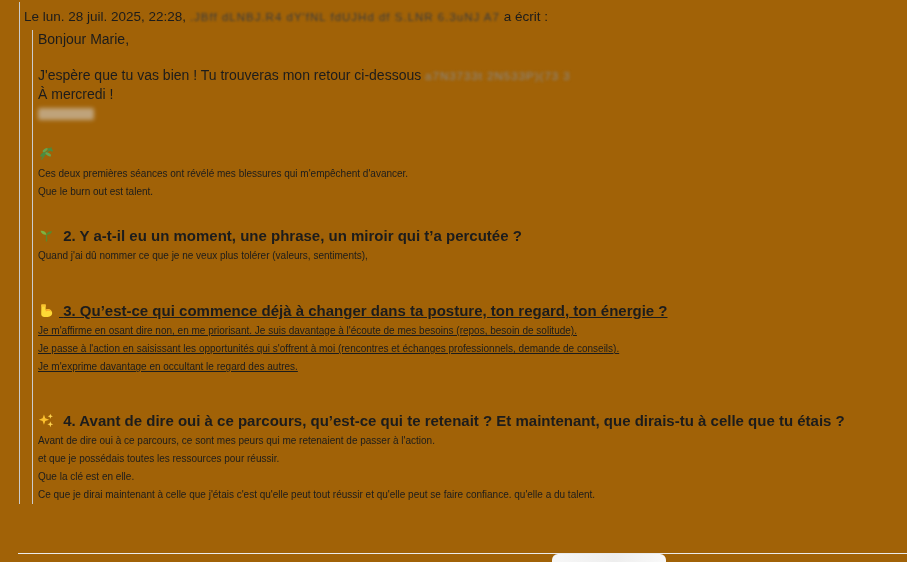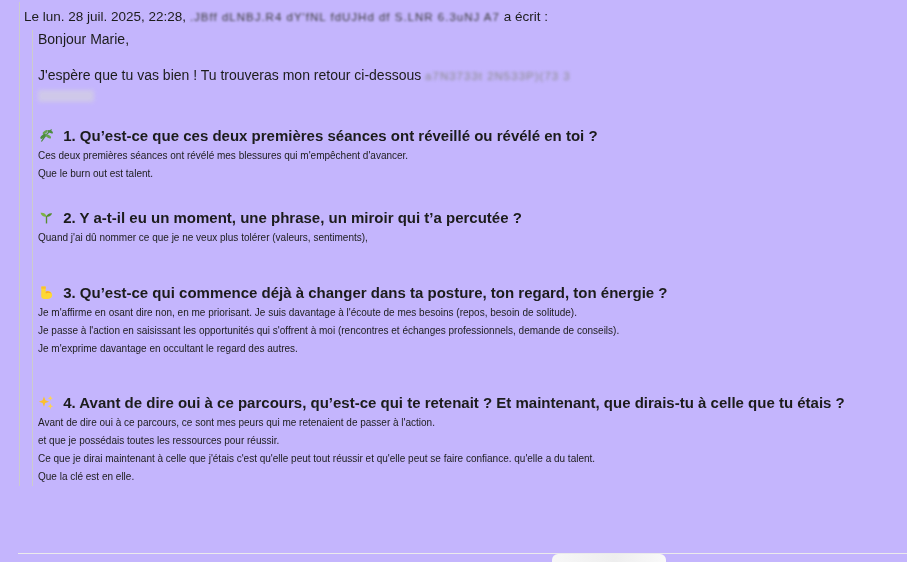--- a/index.html
+++ b/index.html
@@ -1,19 +1,19 @@
 <!DOCTYPE html>
 <html lang="fr"><head>
 <meta charset="utf-8">
 <style>
   html,body{margin:0;padding:0;background:#ffffff;}
   .page{
     position:relative;
     width:907px;height:562px;
-    background:#c4b5fd;
+    background:#a16207;
     overflow:hidden;
     font-family:"Liberation Sans", sans-serif;
     color:#1c1c1c;
   }
   .outer-quote{
     margin:2px 0 0 19px;
     border-left:1px solid #cccccc;
     padding:6px 0 0 4px;
   }
   .attribution{
@@ -57,21 +57,21 @@
   .emoji{
     display:inline-block;
     width:17px;height:17px;
     vertical-align:-3px;
     margin-right:4px;
   }
   .emoji svg{display:block;width:17px;height:17px;}
   .a-line{font-size:10px;line-height:18px;white-space:nowrap;}
   .sec-1{margin-top:23px;}
   .sec-2{margin-top:24px;}
-  .sec-3{margin-top:35px;}
+  .sec-3{margin-top:35px;text-decoration:underline;}
   .sec-4{margin-top:34px;}
   .misspelled{
     text-decoration-style:wavy;
     text-decoration-color:#e53935;
     text-decoration-thickness:1px;
     text-underline-offset:3px;
   }
   .bottom-divider{
     position:absolute;
     left:18px;right:0;top:553px;
@@ -99,34 +99,34 @@
     </div>
 
     <blockquote class="inner-quote">
 
       <div class="line">Bonjour Marie,</div>
       <div class="line blank"></div>
       <div class="line">
         <span>J'espère que tu vas bien ! Tu trouveras mon retour ci-dessous </span>
         <span class="redacted light">a7N3733t 2N533P)(73 3</span>
       </div>
+      <div class="line">À mercredi !</div>
       <div class="sig-redacted"></div>
 
       <div class="section sec-1">
         <div class="q-title">
           <span class="emoji">
             <svg viewBox="0 0 20 20">
               <path d="M4 17 C7 12, 10 8, 16 3" stroke="#4c8c3f" stroke-width="1.4" fill="none"></path>
               <ellipse cx="6" cy="11" rx="4" ry="1.8" fill="#4c8c3f" transform="rotate(-40 6 11)"></ellipse>
               <ellipse cx="12" cy="11" rx="3.8" ry="1.7" fill="#67a34e" transform="rotate(30 12 11)"></ellipse>
               <ellipse cx="8.5" cy="6" rx="3.6" ry="1.6" fill="#67a34e" transform="rotate(-35 8.5 6)"></ellipse>
               <ellipse cx="14.5" cy="5.5" rx="3.4" ry="1.5" fill="#4c8c3f" transform="rotate(25 14.5 5.5)"></ellipse>
             </svg>
           </span>
-          <span>1. Qu’est-ce que ces deux premières séances ont réveillé ou révélé en toi ?</span>
         </div>
         <div class="a-line">Ces deux premières séances ont révélé mes blessures qui m'empêchent d'avancer.</div>
         <div class="a-line">
           <span>Que le </span><span class="misspelled">burn</span><span> out est talent.</span>
         </div>
       </div>
 
       <div class="section sec-2">
         <div class="q-title">
           <span class="emoji">
@@ -163,22 +163,22 @@
             <svg viewBox="0 0 20 20">
               <path d="M7 3 L8.6 7.4 L13 9 L8.6 10.6 L7 15 L5.4 10.6 L1 9 L5.4 7.4 Z" fill="#fbc02d"></path>
               <path d="M14.5 2 L15.3 4.2 L17.5 5 L15.3 5.8 L14.5 8 L13.7 5.8 L11.5 5 L13.7 4.2 Z" fill="#ffd54f"></path>
               <path d="M14.5 11 L15.4 13.6 L18 14.5 L15.4 15.4 L14.5 18 L13.6 15.4 L11 14.5 L13.6 13.6 Z" fill="#ffd54f"></path>
             </svg>
           </span>
           <span>4. Avant de dire oui à ce parcours, qu’est-ce qui te retenait ? Et maintenant, que dirais-tu à celle que tu étais ?</span>
         </div>
         <div class="a-line">Avant de dire oui à ce parcours, ce sont mes peurs qui me retenaient de passer à l'action.</div>
         <div class="a-line">et que je possédais toutes les ressources pour réussir.</div>
+        <div class="a-line">Que la clé est en elle.</div>
         <div class="a-line">Ce que je dirai maintenant à celle que j'étais c'est qu'elle peut tout réussir et qu'elle peut se faire confiance. qu'elle a du talent.</div>
-        <div class="a-line">Que la clé est en elle.</div>
       </div>
 
     </blockquote>
   </div>
 
   <div class="bottom-divider"></div>
   <div class="scroll-thumb"></div>
 
 </div>
 

